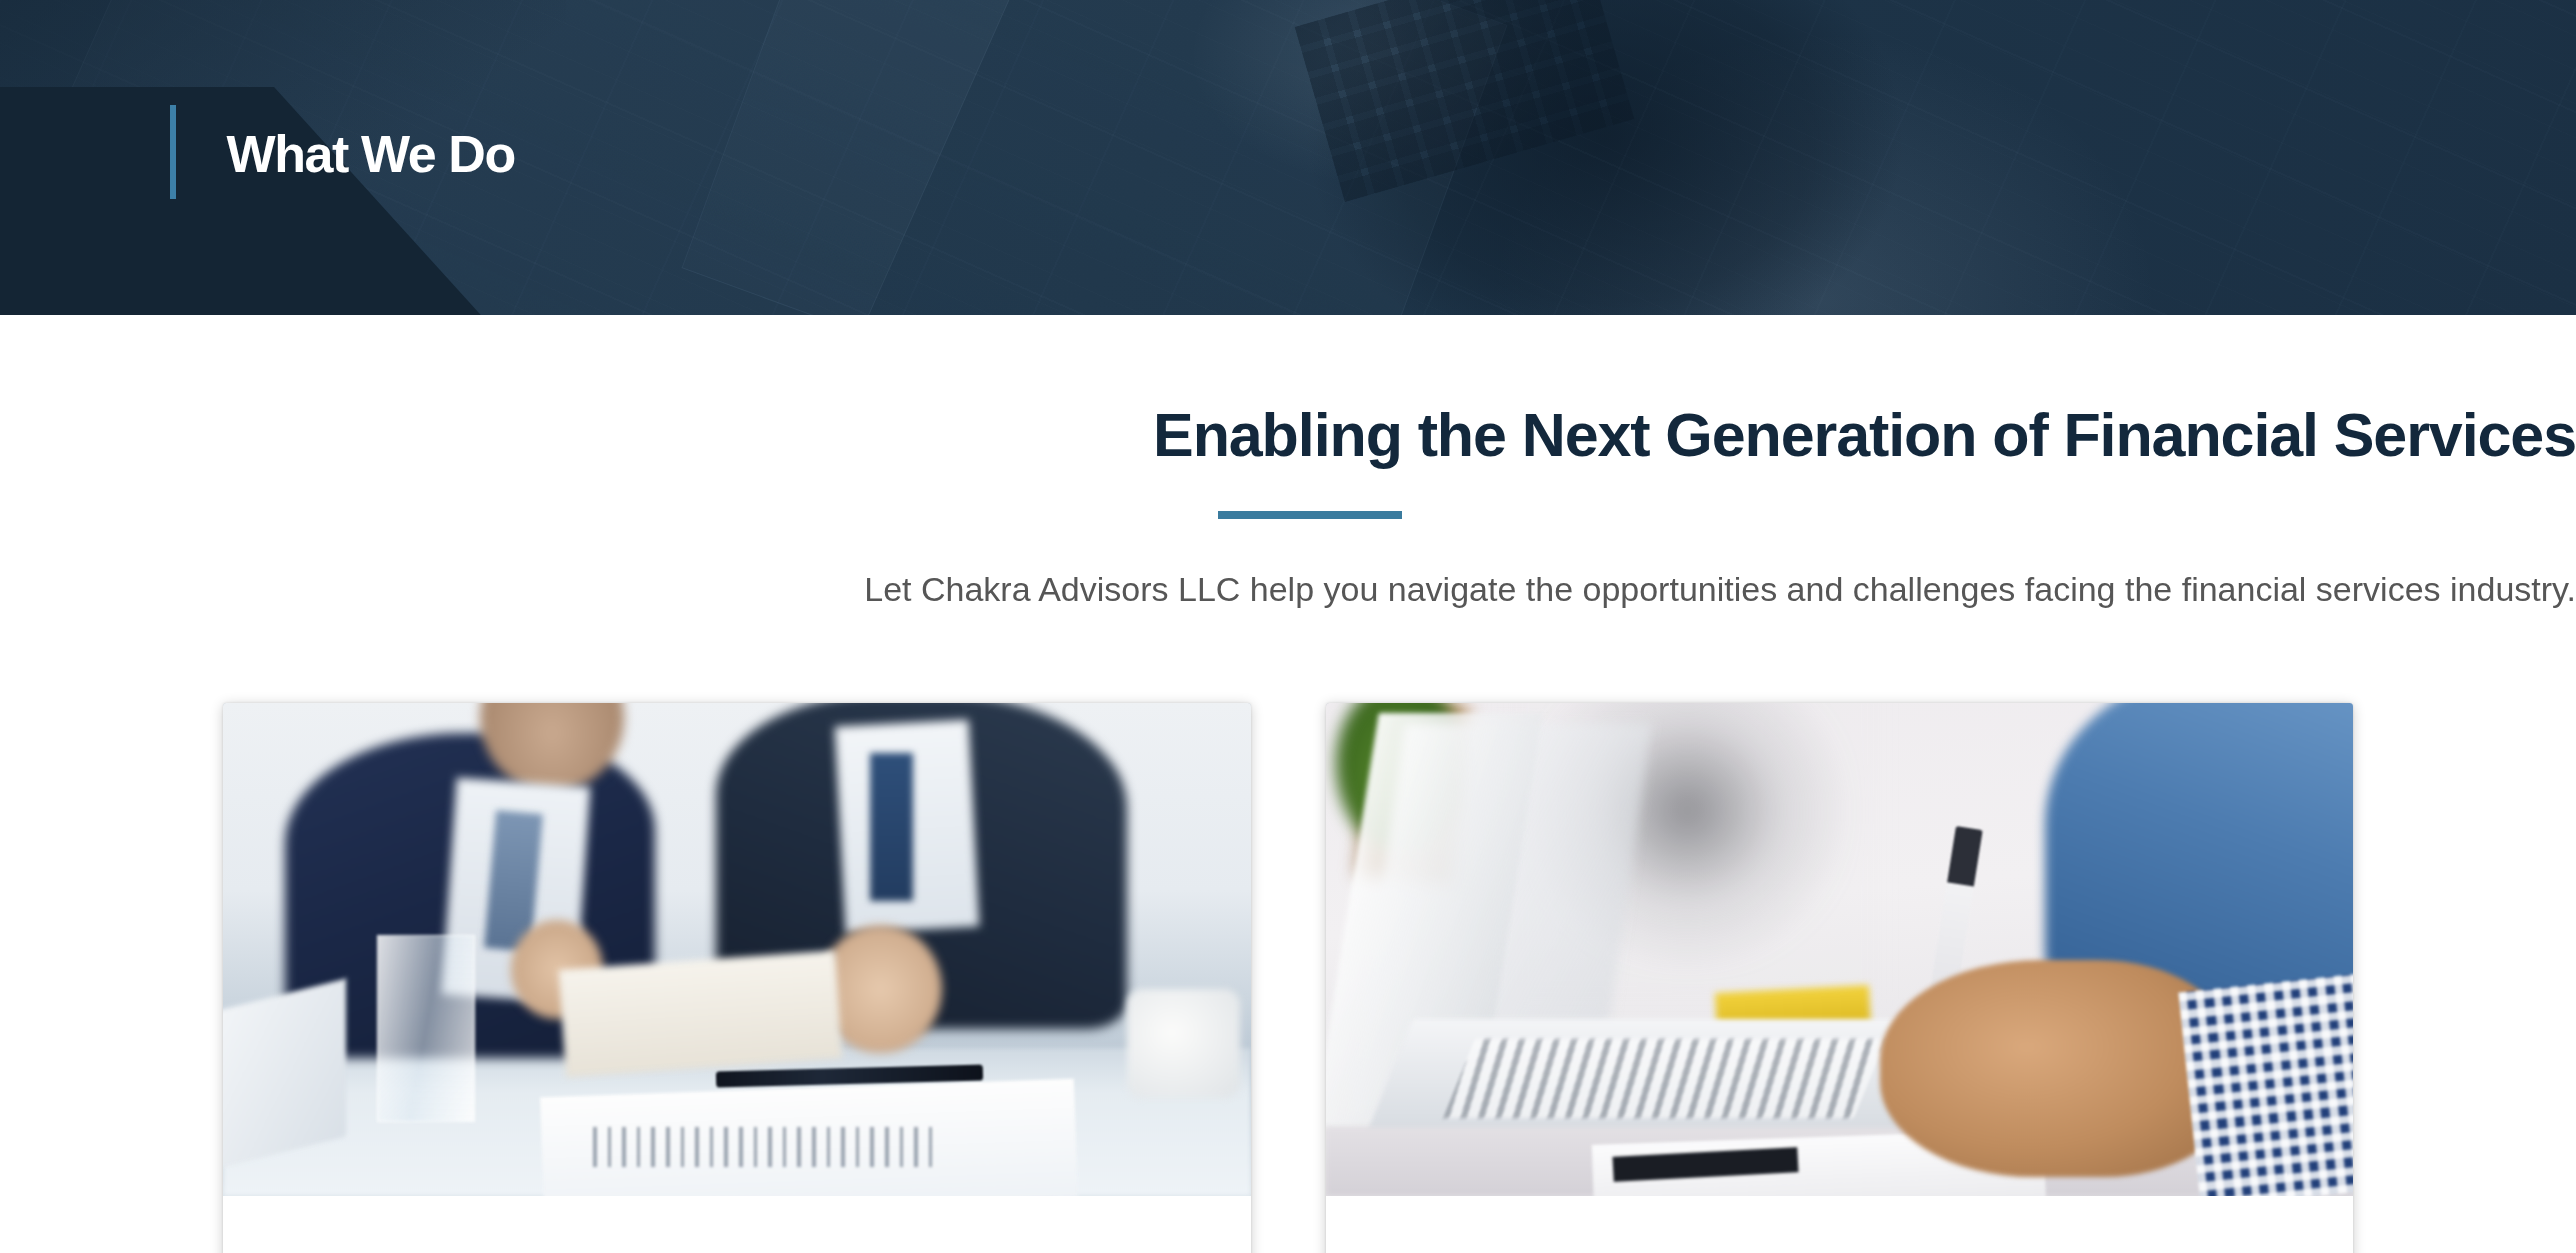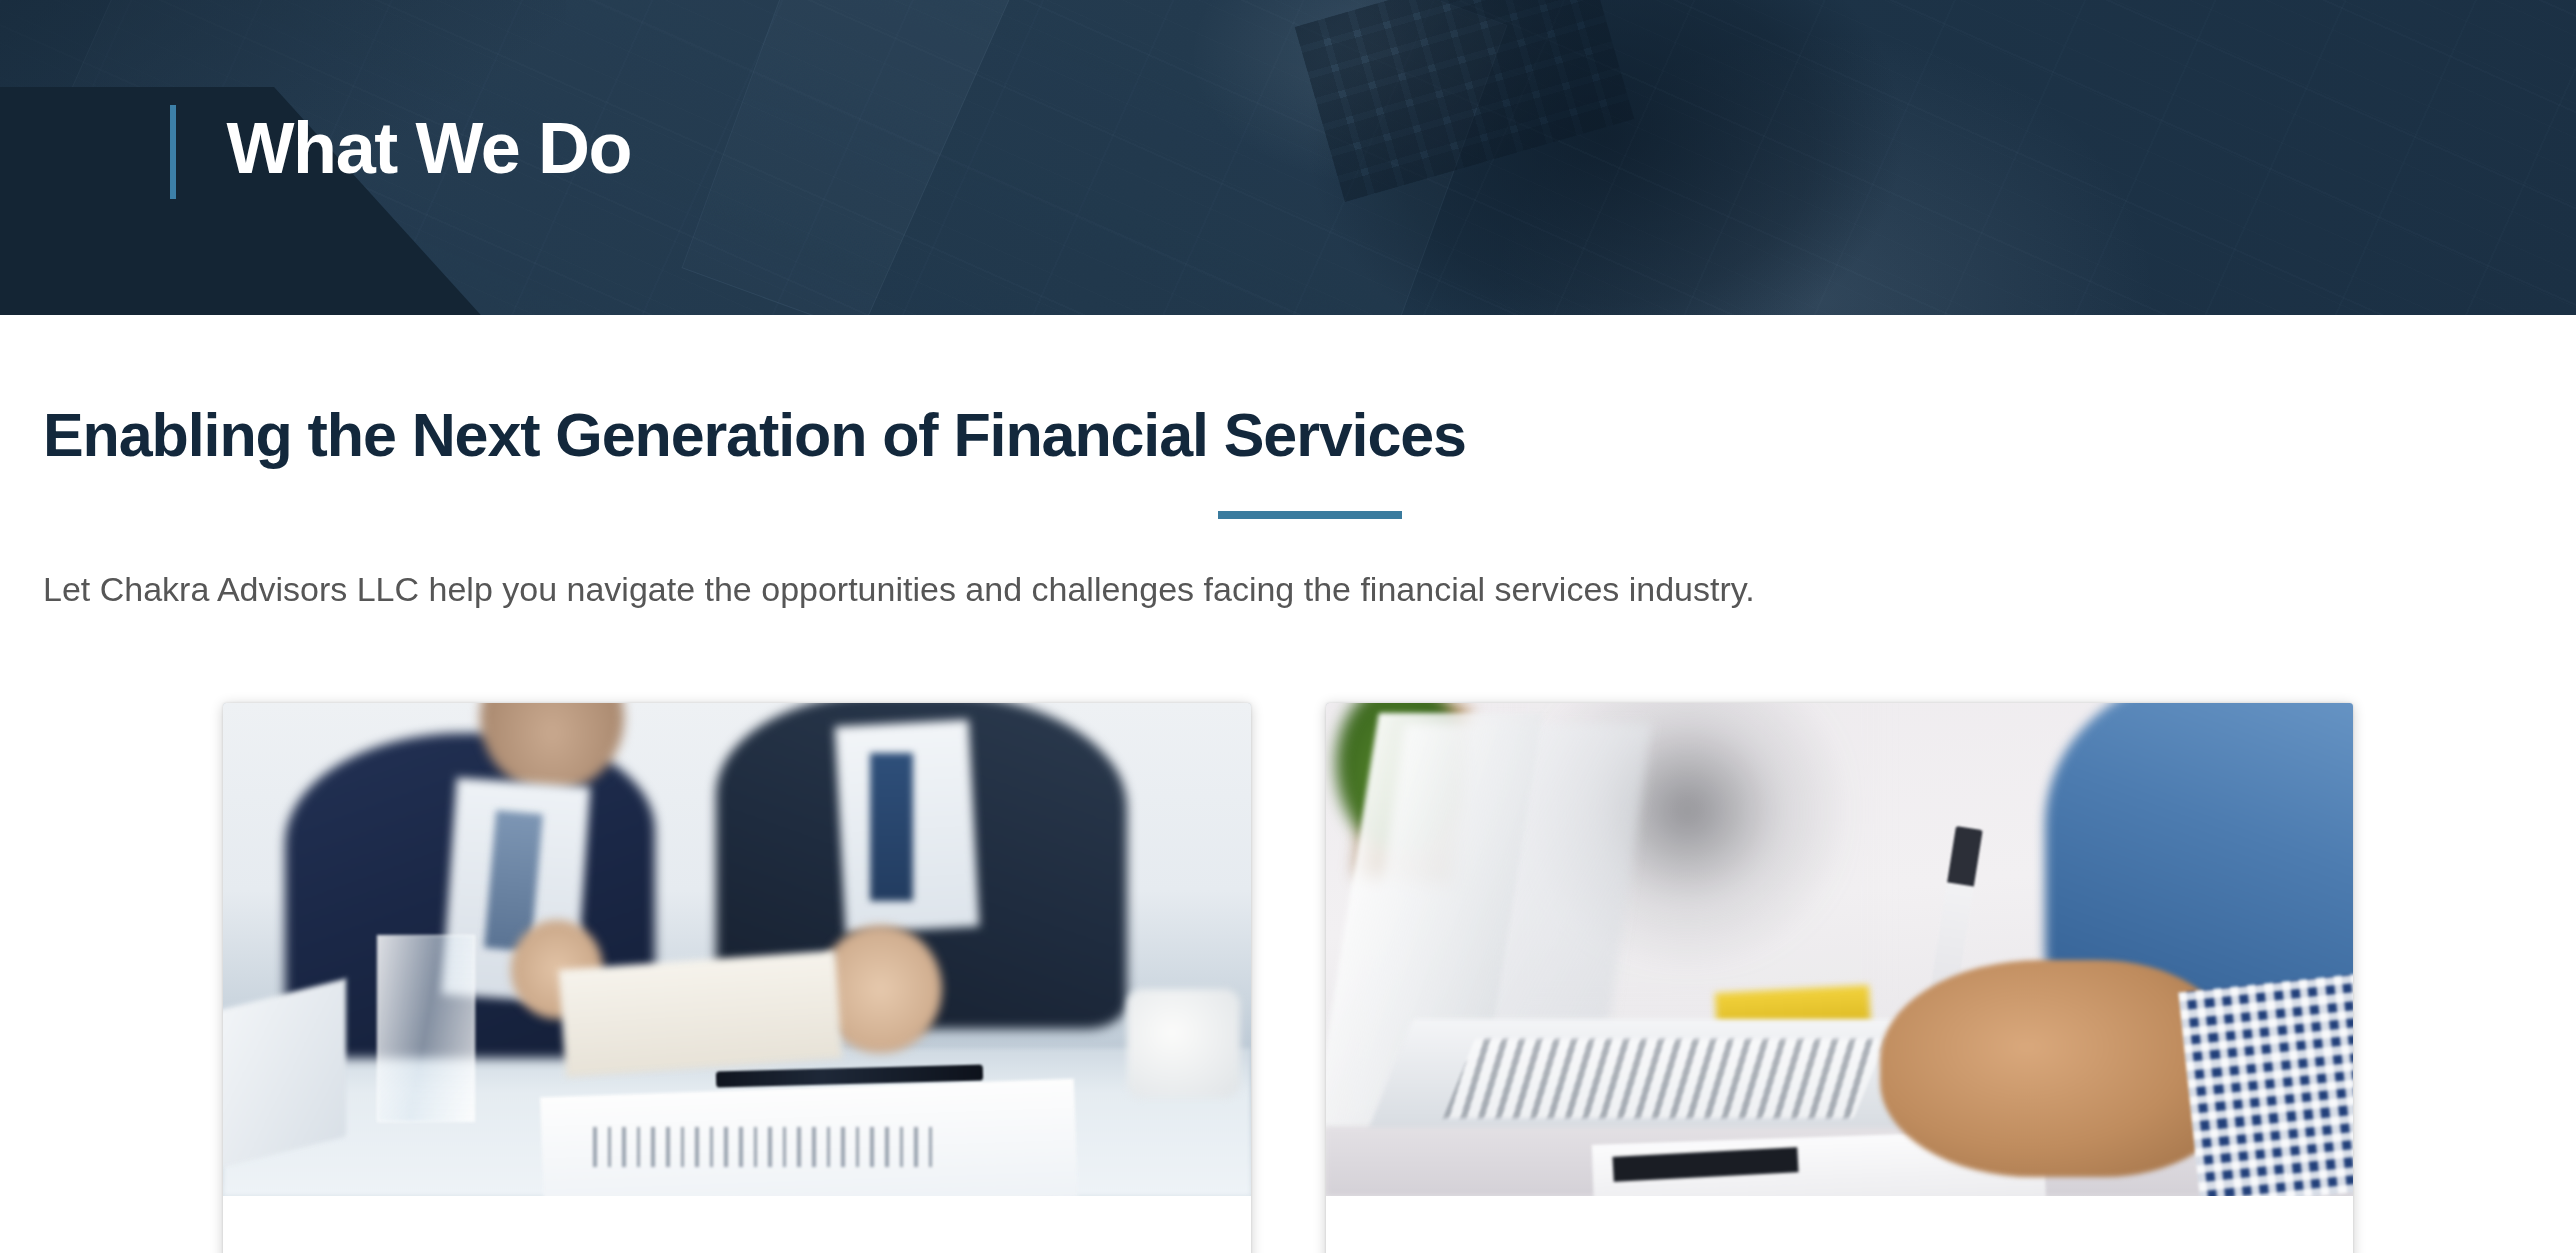--- a/index.html
+++ b/index.html
@@ -43,27 +43,27 @@
       rgba(30,52,72,.4); }
   
   .hero-wedge { position:absolute; left:0; top:87px; width:748px; height:301px;
     background:#142534;
     clip-path:polygon(0 0, 0 100%, 547px 100%, 274px 0); }
   .hero-wedge2 { position:absolute; left:0; top:0; width:566px; height:315px;
     background:linear-gradient(145deg, rgba(18,35,50,.55), rgba(18,35,50,0) 60%); }
 
   .hero-inner { position:absolute; left:170px; top:105px; display:flex; align-items:flex-start; }
   .hero-bar { width:5.5px; height:94px; background:#3d80a8; flex:0 0 auto; }
-  .hero-title { margin-left:51px; color:#ffffff; font-size:72px; font-weight:bold;
-    line-height:1; letter-spacing:-1.4px; margin-top:7px; white-space:nowrap; }
+  .hero-title { margin-left:51px; color:#ffffff; font-size:52px; font-weight:bold;
+    line-height:1; letter-spacing:-1.4px; margin-top:23px; white-space:nowrap; }
 
   
   .content { position:relative; width:2576px; background:#fff; }
 
-  .section-head { text-align:left; padding-top:88px;padding-left:43px; }
+  .section-head { text-align:right; padding-top:88px;padding-left:43px; }
   .section-title { color:#13283c; font-size:61px; font-weight:bold; letter-spacing:-1.1px;
     line-height:1.08; }
   .section-divider { width:184px; height:8.2px; background:#3a7b9e; margin:42px auto 0; }
   .section-sub { color:#565656; font-size:34px; line-height:1.45; margin-top:46px; }
 
   
   .cards { position:relative; margin-top:89px; padding:0 223px; display:flex; gap:75px; }
   .card { flex:1 1 0; background:#fff; border-radius:3.6px;
           box-shadow:0 2.7px 12.8px rgba(0,0,0,.20), 0 0.9px 2.7px rgba(0,0,0,.12);
           overflow:hidden; }

